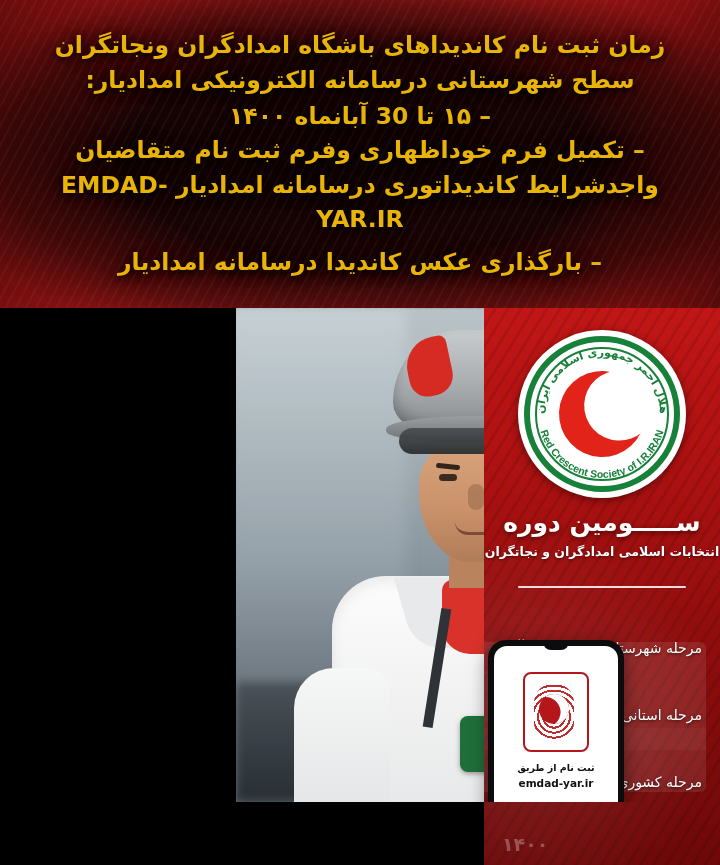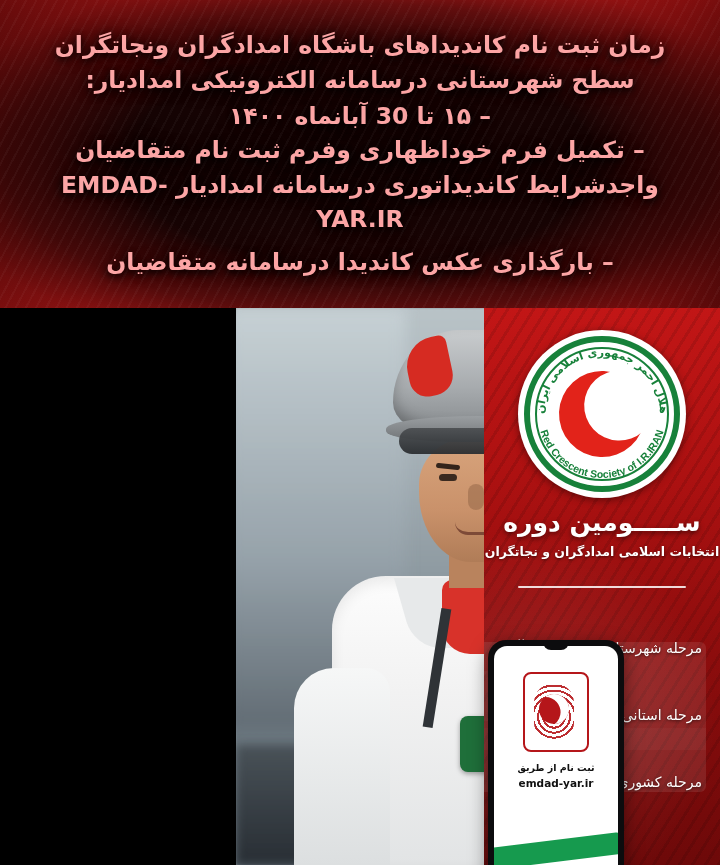--- a/index.html
+++ b/index.html
@@ -39,21 +39,21 @@
   .banner-text {
     position: absolute;
     left: 0; top: 0;
     width: 720px;
     height: 308px;
     display: flex;
     flex-direction: column;
     align-items: center;
     justify-content: center;
     text-align: center;
-    color: #fca5a5;
+    color: #eab308;
     padding: 0 24px;
     box-sizing: border-box;
     z-index: 3;
     text-shadow: 0 2px 7px rgba(0,0,0,0.95), 0 0 16px rgba(0,0,0,0.8);
   }
   .banner-line {
     font-size: 23.5px;
     font-weight: bold;
     line-height: 1.46;
     letter-spacing: 0px;
@@ -249,21 +249,21 @@
     color: rgba(255,255,255,0.28);
     font-weight: bold;
     letter-spacing: 2px;
   }
 
   
   .photo {
     position: absolute;
     left: 236px; top: 0;
     width: 484px;
-    height: 557px;
+    height: 494px;
     overflow: hidden;
     background: #7f8b92;
   }
   .bg-sky {
     position: absolute; inset: 0;
     background:
       linear-gradient(180deg, #b9c3c7 0%, #aab5bb 22%, #8e9aa1 48%, #6f7b83 72%, #545f67 100%);
     filter: blur(1px);
   }
   .bg-ambulance {
@@ -584,21 +584,21 @@
 <div id="poster">
 
   <div class="top-banner"></div>
   <div class="banner-text">
     <div class="banner-line l1">زمان ثبت نام کاندیداهای باشگاه امدادگران ونجاتگران سطح شهرستانی درسامانه الکترونیکی امدادیار:</div>
     <div class="banner-line l2">– ۱۵ تا 30 آبانماه ۱۴۰۰</div>
     <div class="banner-line l3">
       <span>– تکمیل فرم خوداظهاری وفرم ثبت نام متقاضیان واجدشرایط کاندیداتوری درسامانه امدادیار</span>
       <span class="ltr-inline">EMDAD-YAR.IR</span>
     </div>
-    <div class="banner-line l4">– بارگذاری عکس کاندیدا درسامانه متقاضیان</div>
+    <div class="banner-line l4">– بارگذاری عکس کاندیدا درسامانه امدادیار</div>
   </div>
 
   <div class="lower">
 
     <div class="photo">
       <div class="bg-sky"></div>
       <div class="bg-left-blur"></div>
       <div class="bg-ambulance"></div>
       <div class="bg-amb-window"></div>
       <div class="bg-amb-stripe"></div>

